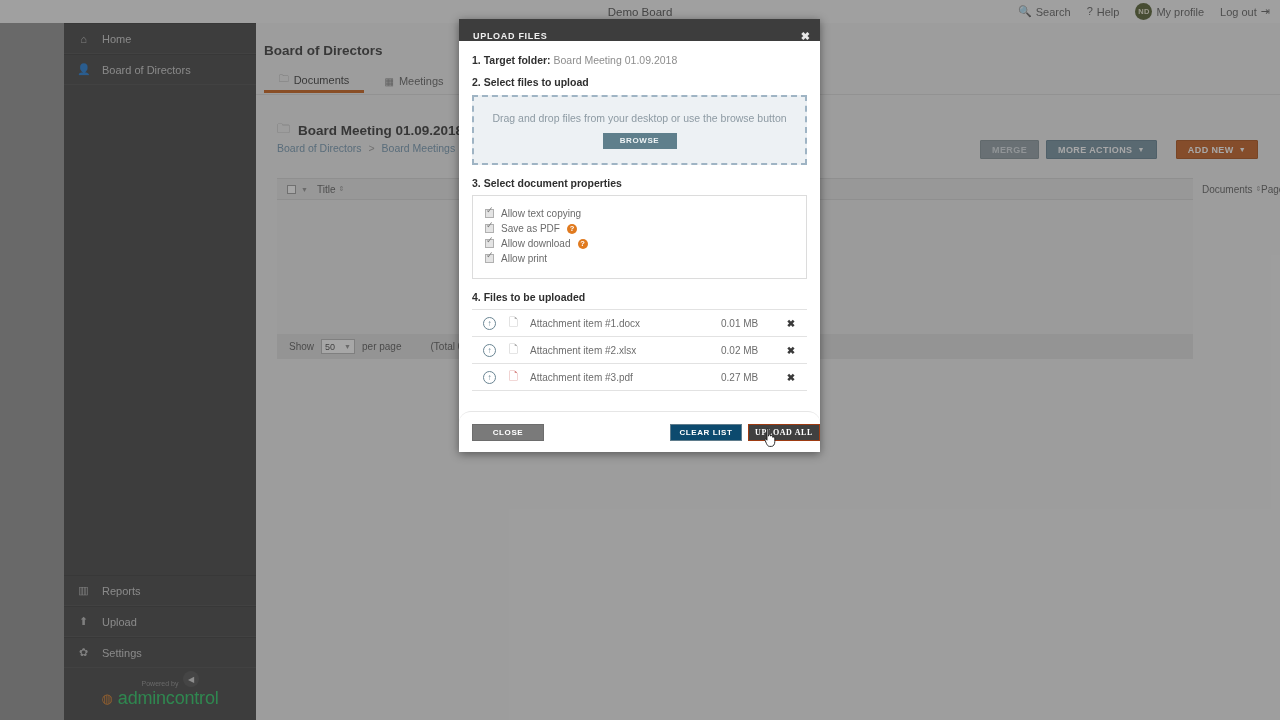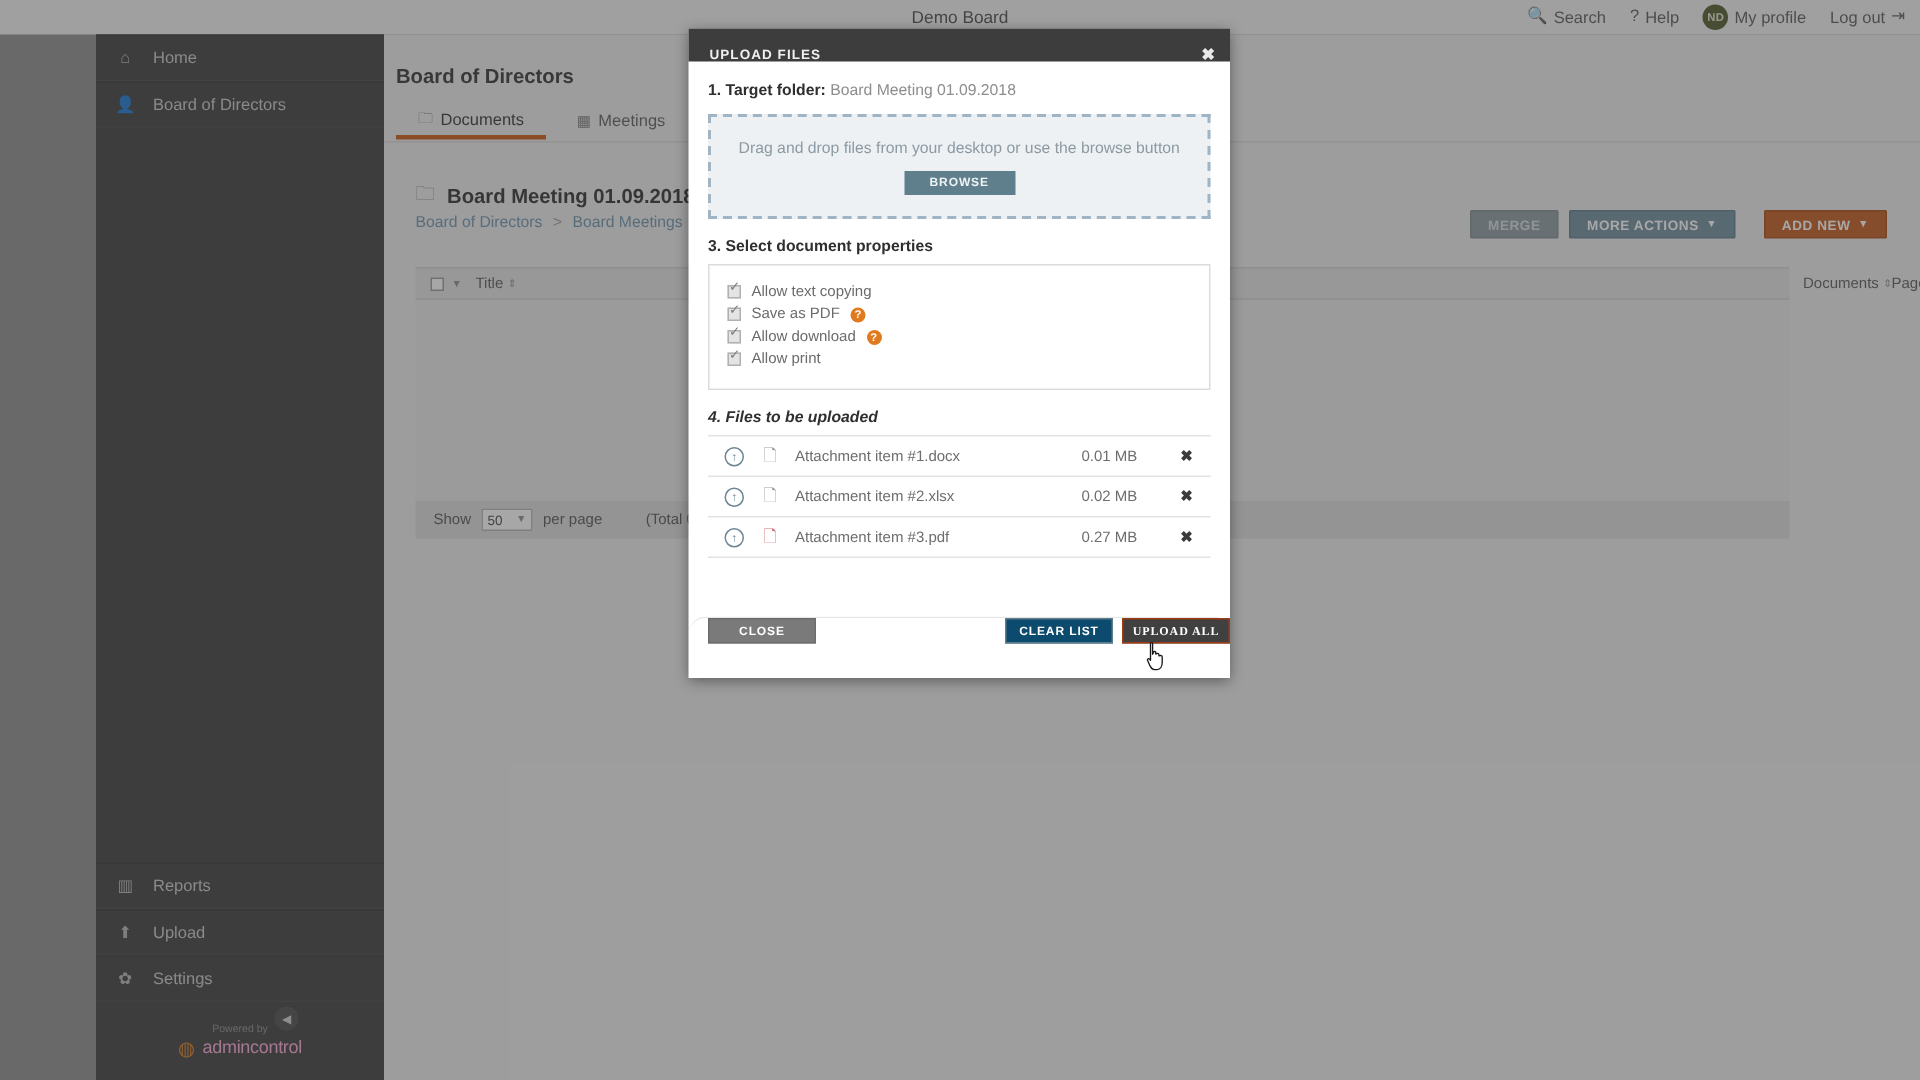--- a/index.html
+++ b/index.html
@@ -56,21 +56,21 @@
   }
   .side-item .s-ico { width: 13px; text-align: center; color: #b5b5b5; font-size: 11px; }
   .side-spacer { flex: 1; }
   .side-brand {
     height: 52px; display: flex; flex-direction: column;
     align-items: center; justify-content: center; gap: 1px;
   }
   .side-brand .powered { font-size: 7px; color: #8e8e8e; }
   .side-brand .brandline { display: flex; align-items: center; gap: 5px; }
   .side-brand .brand-mark { color: #d97b22; font-size: 13px; }
-  .side-brand .brand-name { color: #f9a8d4; font-size: 12px; letter-spacing: -.2px; }
+  .side-brand .brand-name { color: #22c55e; font-size: 18px; letter-spacing: -.2px; }
   .side-collapse {
     position: absolute; left: 183px; top: 671px;
     width: 16px; height: 16px; border-radius: 50%;
     background: #4a4a4a; color: #d0d0d0;
     font-size: 8px; display: flex; align-items: center; justify-content: center;
   }
 
   
   .content {
     position: absolute; left: 256px; top: 23px;
@@ -215,21 +215,21 @@
   .cb::after {
     content: "✓"; position: absolute; left: 0px; top: -4px;
     font-size: 9px; color: #7d7d7d; line-height: 1;
   }
   .help-ic {
     width: 10px; height: 10px; border-radius: 50%; background: #e07a1f;
     color: #fff; font-size: 7.5px; font-weight: bold;
     display: inline-flex; align-items: center; justify-content: center;
   }
 
-  .step-4 { margin: 12px 0 6px 0; font-style: italic; }
+  .step-4 { margin: 12px 0 6px 0; }
   .filelist { border-top: 1px solid #e2e2e2; }
   .file-row {
     height: 27px; border-bottom: 1px solid #e2e2e2;
     display: flex; align-items: center;
     font-size: 10px; color: #6d6d6d;
     padding: 0 8px 0 11px;
   }
   .fr-up {
     width: 13px; height: 13px; border-radius: 50%;
     border: 1.5px solid #6a8593; color: #6a8593;
@@ -238,21 +238,21 @@
   }
   .fr-doc { width: 13px; margin-right: 8px; font-size: 11px; color: #9e9e9e; }
   .fr-doc.pdf { color: #d0706d; }
   .fr-name { flex: 1; }
   .fr-size { width: 62px; }
   .fr-x { width: 16px; text-align: center; color: #3a3a3a; font-size: 10px; font-weight: bold; }
 
   .modal-foot {
     position: absolute; left: 0; bottom: 0; width: 361px; height: 41px;
     border-top: 1px solid #e6e6e6;
-    display: flex;  border-radius: 12px;
+    display: flex; align-items: center; border-radius: 12px;
   }
   .foot-btn {
     height: 17px; display: flex; align-items: center; justify-content: center;
     font-size: 8px; font-weight: bold; letter-spacing: .6px; color: #fff;
     border: 1px solid transparent;
   }
   .btn-close { width: 72px; background: #7a7a7a; border-color: #6d6d6d; margin-left: 13px; }
   .btn-clear { width: 72px; background: #0c4a6e; border-color: #5f7c8c; margin-left: auto; }
   .btn-upload { width: 72px; background: #404040; border-color: #9e3b12; margin-left: 6px; margin-right: 0; font-family: Liberation Serif, serif; }
 
@@ -407,20 +407,21 @@
       <span class="modal-title">UPLOAD FILES</span>
       <span class="modal-close">✖</span>
     </div>
 
     <div class="modal-body">
       <div class="step step-1">
         <span>1. Target folder:</span>
         <span class="val">Board Meeting 01.09.2018</span>
       </div>
 
+      <div class="step step-2">2. Select files to upload</div>
 
       <div class="dropzone">
         <div class="dz-text">Drag and drop files from your desktop or use the browse button</div>
         <div class="btn-browse">
           <span>BROWSE</span>
         </div>
       </div>
 
       <div class="step step-3">3. Select document properties</div>
 

